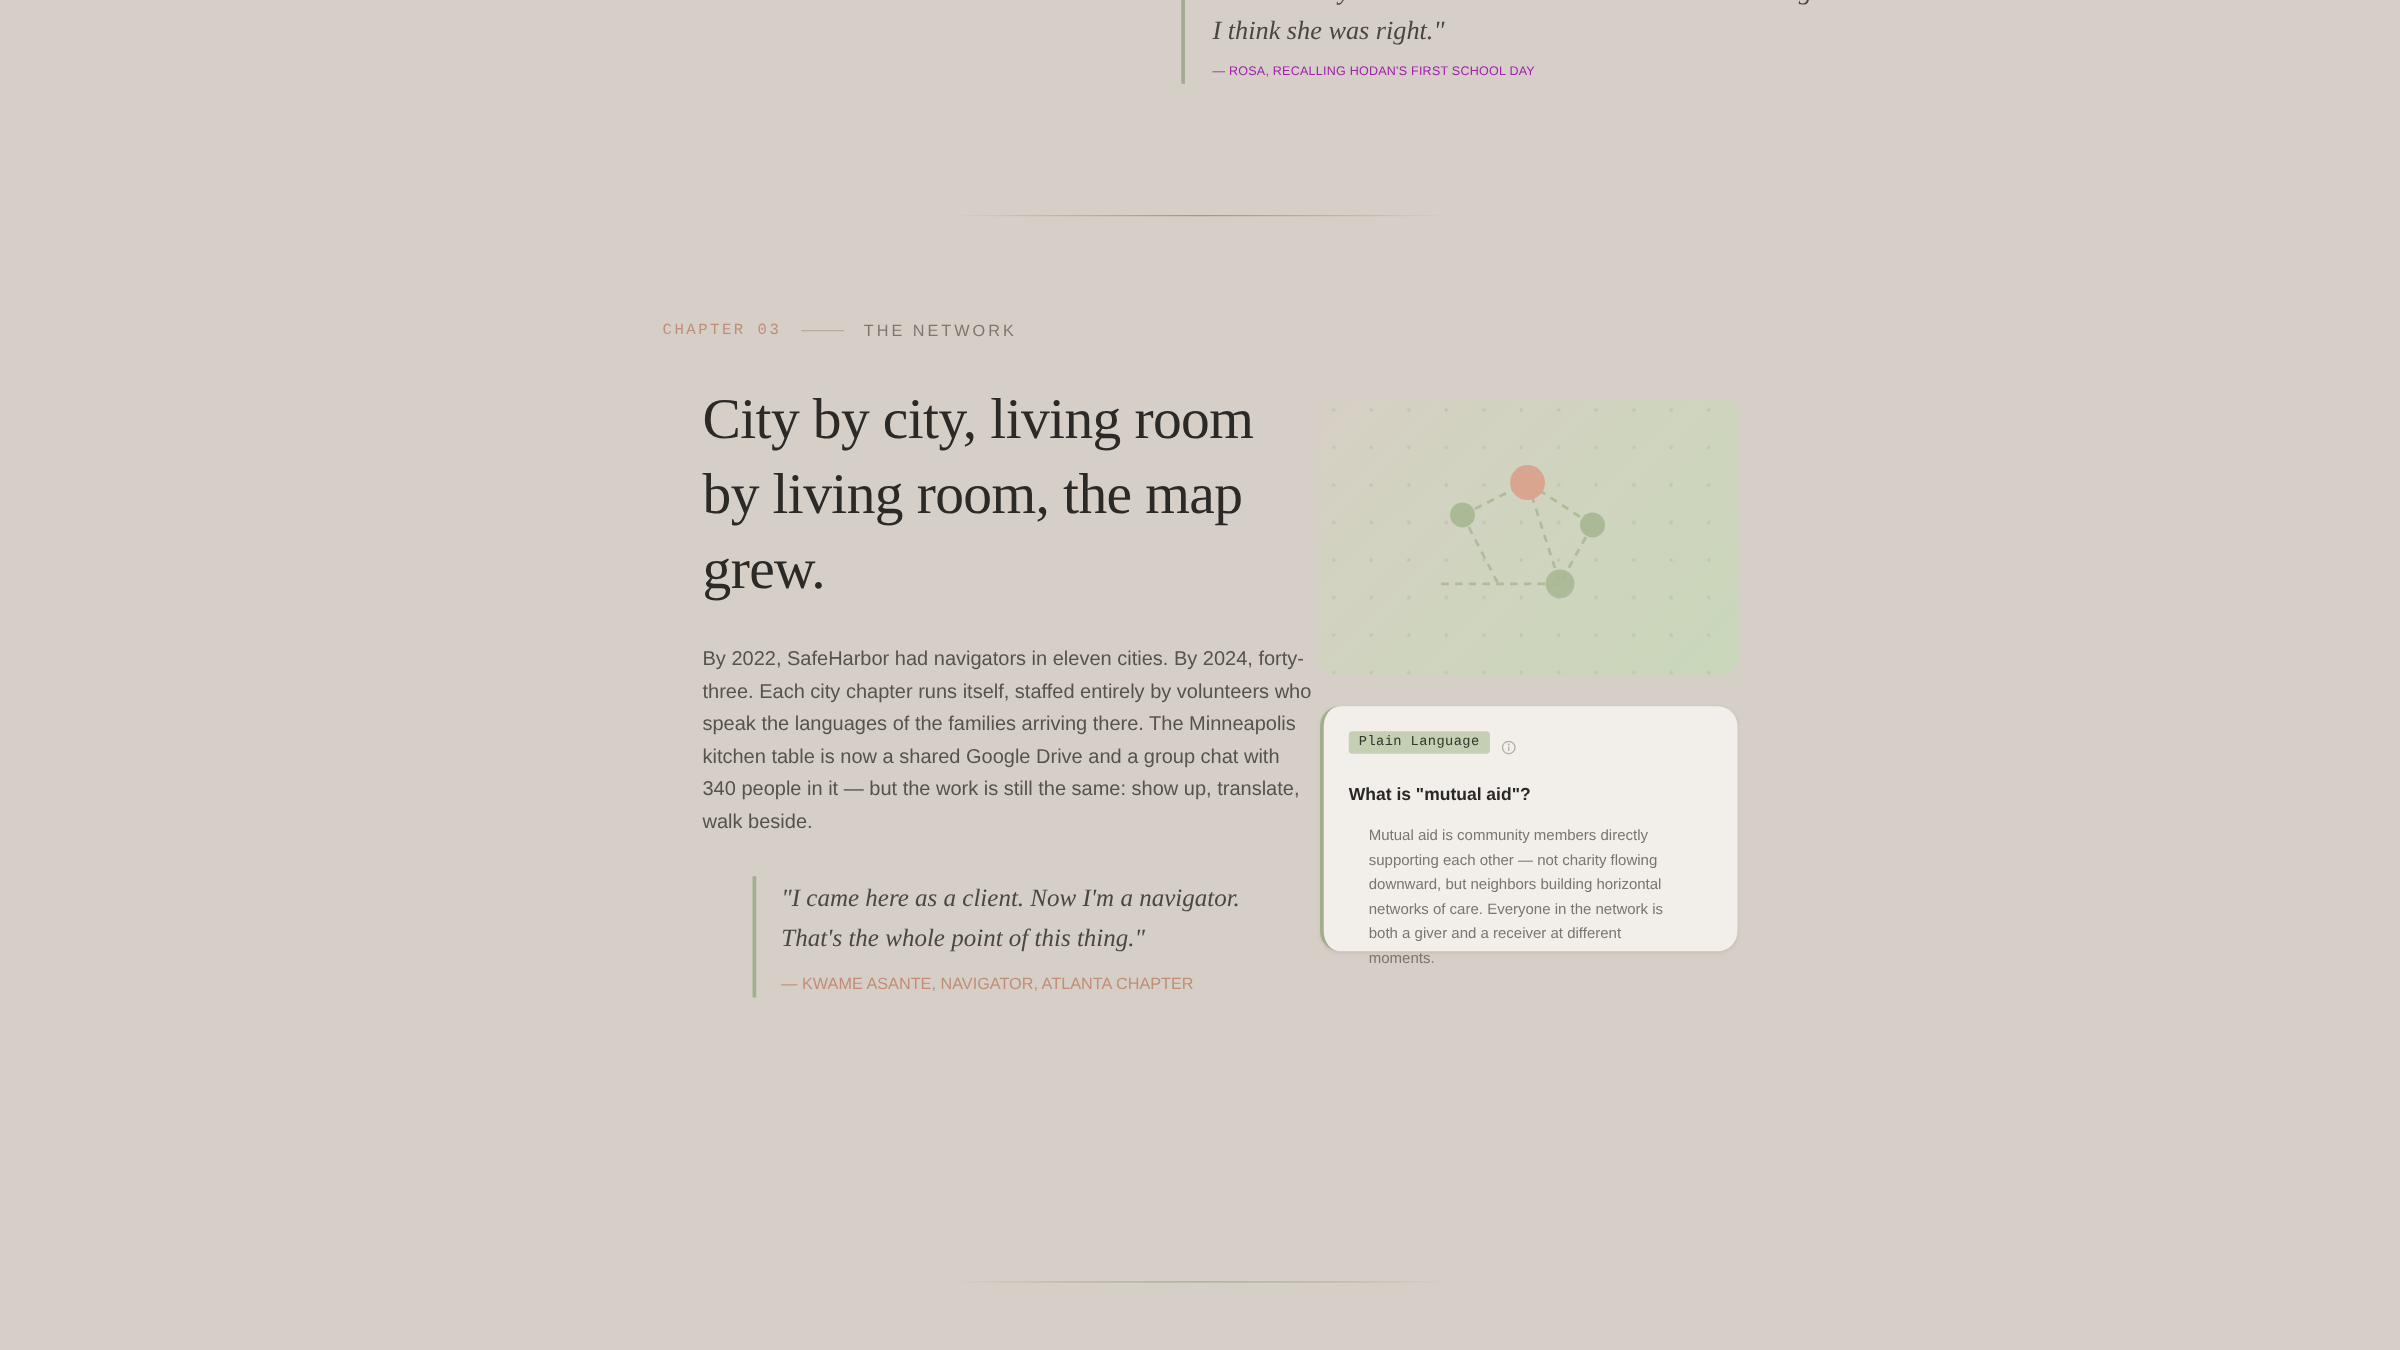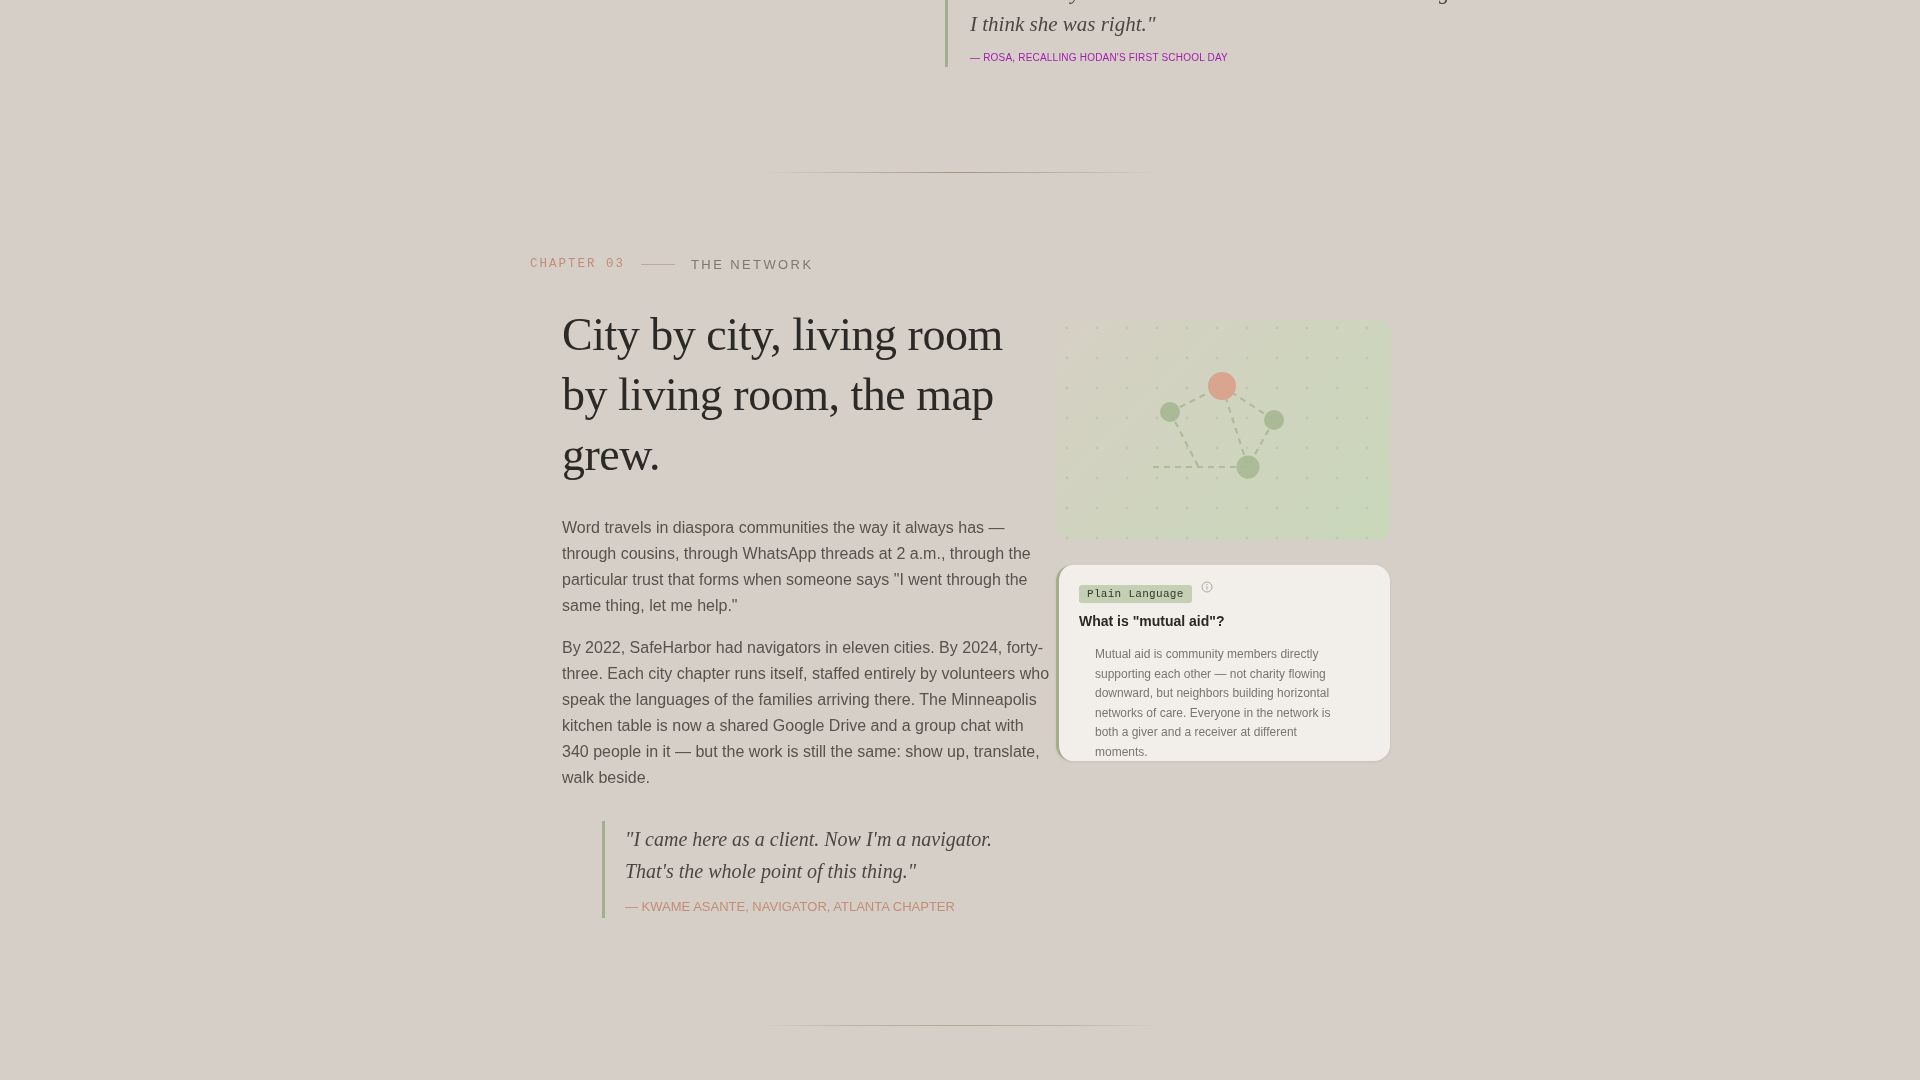--- a/index.html
+++ b/index.html
@@ -152,22 +152,22 @@
     height: 196px;
     box-sizing: border-box;
     background: #f2efea;
     border-radius: 16px;
     border-left: 3px solid #a3ae90;
     padding: 20px 22px 18px 20px;
     box-shadow: 0 1px 3px rgba(120,110,95,0.15);
   }
   .card-head {
     display: flex;
-    align-items: flex-start;
-    margin-bottom: 10px;
+    align-items: flex-end;
+    margin-bottom: 24px;
   }
   .badge {
     font-family: "Liberation Mono", monospace;
     font-size: 11px;
     color: #2f3a2a;
     background: #c4cfb4;
     border-radius: 3px;
     padding: 3px 8px;
     letter-spacing: 0.3px;
   }
@@ -204,21 +204,20 @@
   <div class="divider top"></div>
 
   <div class="chapter-label">
     <span class="chapter-num">CHAPTER 03</span>
     <span class="chapter-rule"></span>
     <span class="chapter-title">THE NETWORK</span>
   </div>
 
   <div class="main-col">
     <h2 class="headline">City by city, living room by living room, the map grew.</h2>
-    <p class="para">Word travels in diaspora communities the way it always has — through cousins, through WhatsApp threads at 2 a.m., through the particular trust that forms when someone says "I went through the same thing, let me help."</p>
     <p class="para">By 2022, SafeHarbor had navigators in eleven cities. By 2024, forty-three. Each city chapter runs itself, staffed entirely by volunteers who speak the languages of the families arriving there. The Minneapolis kitchen table is now a shared Google Drive and a group chat with 340 people in it — but the work is still the same: show up, translate, walk beside.</p>
 
     <blockquote class="pull-quote">
       <p class="q-text">"I came here as a client. Now I'm a navigator. That's the whole point of this thing."</p>
       <div class="q-attrib">— Kwame Asante, Navigator, Atlanta Chapter</div>
     </blockquote>
   </div>
 
   <div class="illustration">
     <svg width="336" height="220" viewBox="0 0 336 220">

